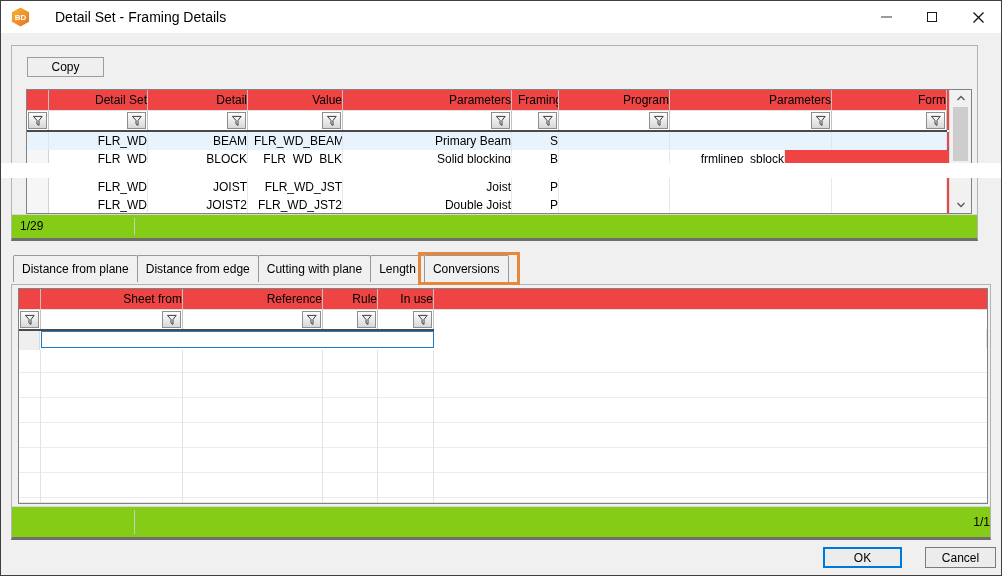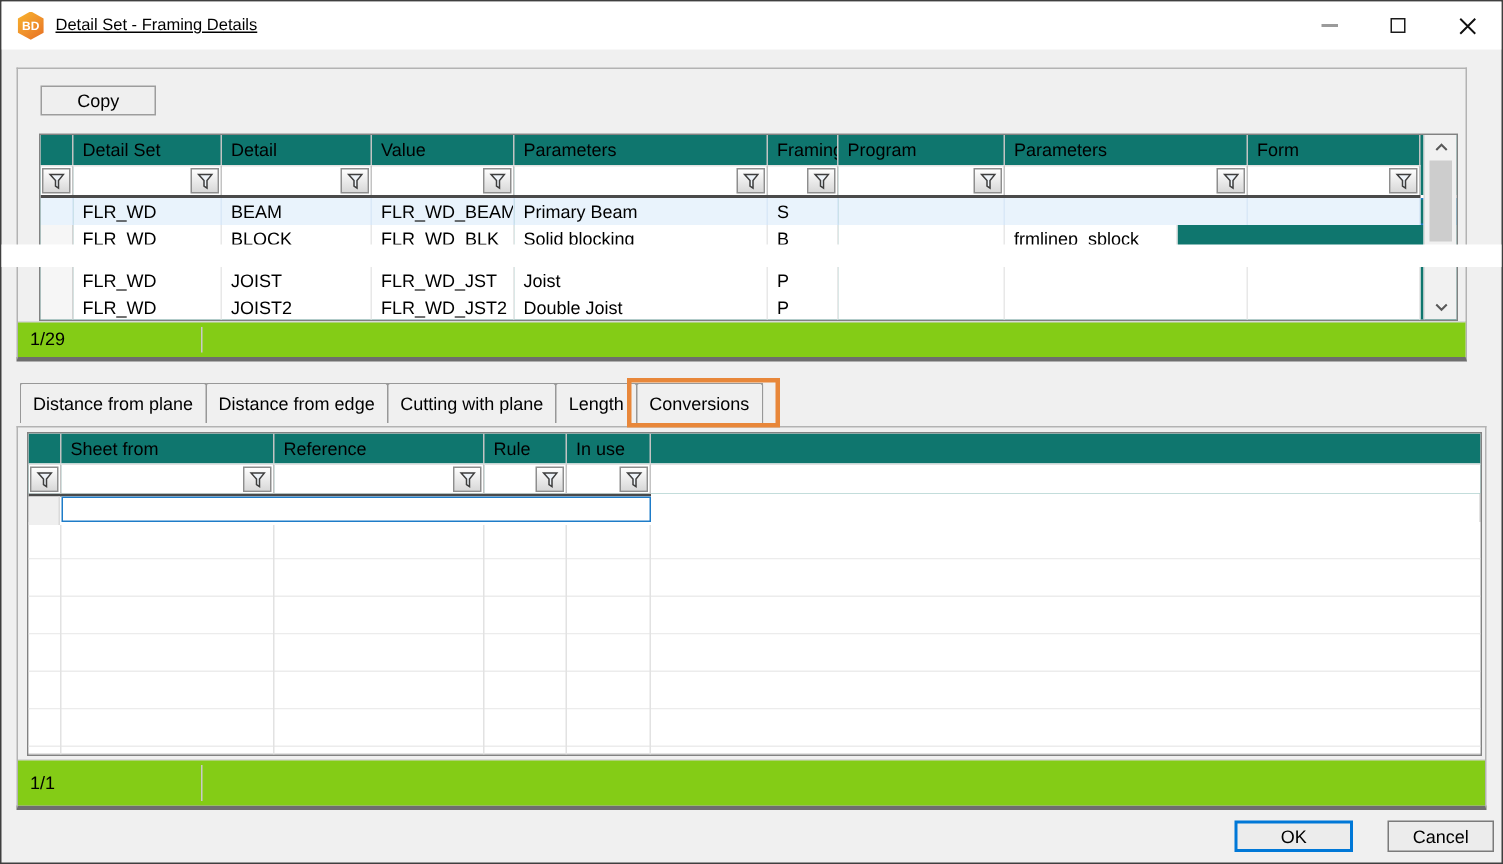--- a/index.html
+++ b/index.html
@@ -10,36 +10,36 @@
     font-family:"Liberation Sans","DejaVu Sans",sans-serif;
     font-size:12px;color:#000;overflow:hidden;padding-left:30px;
   }
   
   .titlebar{position:absolute;left:0;top:0;right:0;height:32px;background:#fff;display:flex;align-items:center;}
   .appicon{width:19px;height:19px;margin-left:10px;position:relative;flex:0 0 auto;
     background:linear-gradient(140deg,#f8b42d 0%,#ef8f2b 55%,#e66a22 100%);
     clip-path:polygon(50% 0%,95% 25%,95% 75%,50% 100%,5% 75%,5% 25%);
     display:flex;align-items:center;justify-content:center;}
   .appicon span{color:#fff;font-size:8px;font-weight:bold;letter-spacing:0;}
-  .wtitle{margin-left:7px;font-size:11px;flex:1 1 auto;white-space:nowrap;text-decoration:underline;}
+  .wtitle{margin-left:25px;font-size:14px;flex:1 1 auto;white-space:nowrap;}
   .capbtns{display:flex;height:32px;flex:0 0 auto;}
   .capbtn{width:46px;height:32px;display:flex;align-items:center;justify-content:center;}
   .min-glyph{width:11px;height:1.6px;background:#9b9b9b;}
   .max-glyph{width:10px;height:10px;border:1.4px solid #1b1b1b;background:transparent;}
   
   .panel{position:absolute;background:#f0f0f0;border:1px solid #b3b3b3;border-bottom:3px solid #6e6e6e;}
   .p1{left:10px;top:44px;width:967px;height:196px;}
   .p2{left:10px;top:283px;width:980px;height:256px;}
   .copybtn{position:absolute;left:15px;top:11px;width:77px;height:20px;
     background:#efefef;border:1px solid #9d9d9d;font-family:Liberation Sans, sans-serif;font-size:12px;color:#000;padding:0;}
   
   .tbl{position:absolute;background:#fff;border:1px solid #828282;box-shadow:0 0 0 1px #e3e3e3 inset;overflow:hidden;}
   .t1{left:14px;top:43px;width:946px;height:125px;}
   .t2{left:6px;top:3px;width:970px;height:216px;}
-  .hrow,.frow,.drow{display:flex;background:#0f766e;}
+  .hrow,.frow,.drow{display:flex;background:#ef4444;text-align:right;}
   .hrow{height:20px;line-height:20px;}
   .frow{height:20px;}
   .hc{border-right:1px solid #c3c3c3;padding-left:6px;overflow:hidden;white-space:nowrap;}
   .fc{border-right:1px solid #c3c3c3;border-top:1px solid #e2e2e2;position:relative;background:#fff;}
   .drow{height:18px;line-height:18px;}
   .dc{border-right:1px solid #e8e8e8;padding-left:6px;overflow:hidden;white-space:nowrap;background:#fff;}
   .dc.sel{background:#f6f6f6;border-right:1px solid #d3d3d3;padding-left:0;}
   .hc.sel{padding-left:0;}
   .drow.selected .dc{background:#e9f3fc;border-right-color:#d9e8f7;}
   .drow.selected{box-shadow:inset 0 0 0 1px #1e7cc8;}
@@ -59,21 +59,21 @@
     display:flex;align-items:center;justify-content:center;padding:0;}
   .fbtn.full{left:1px;right:1px;width:auto;}
   
   .vscroll{position:absolute;right:0;top:0;bottom:0;width:22px;background:#f1f1f1;border-left:1px solid #dcdcdc;}
   .sarrow{position:absolute;left:0;width:22px;height:16px;display:flex;align-items:center;justify-content:center;}
   .sarrow.up{top:0;} .sarrow.down{bottom:0;}
   .sthumb{position:absolute;left:3px;right:3px;top:17px;height:54px;background:#cdcdcd;}
   
   .statusrow{position:absolute;left:0;right:0;bottom:0;background:#84cc16;border-top:1px solid #d8d8d8;}
   .s1{height:24px;line-height:23px;}
-  .s2{height:31px;line-height:30px;}
+  .s2{height:31px;line-height:30px;text-align:right;}
   .stxt{margin-left:8px;}
   .sdiv{position:absolute;left:122px;top:3px;bottom:3px;width:1px;background:#c9c9c9;}
   
   .tabs{position:absolute;left:12px;top:254px;height:27px;display:flex;align-items:flex-start;}
   .tab{height:27px;line-height:26px;padding:0 8px;background:#f0f0f0;
     border:1px solid #989898;border-bottom:none;border-radius:2px 2px 0 0;
     white-space:nowrap;position:relative;margin-right:-1px;}
   .tab.annotated::after{content:"";position:absolute;left:-7px;top:-4px;right:-12px;bottom:-3px;
     border:3px solid #E8873A;pointer-events:none;z-index:40;}
   

